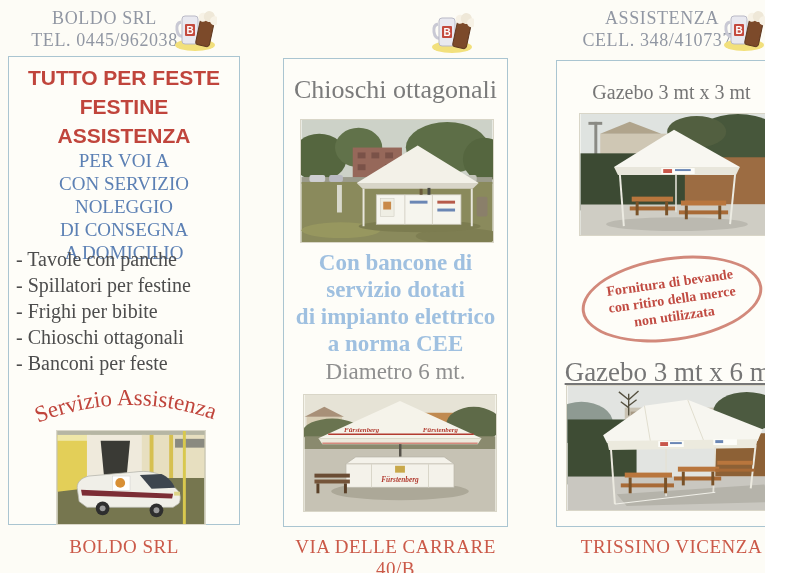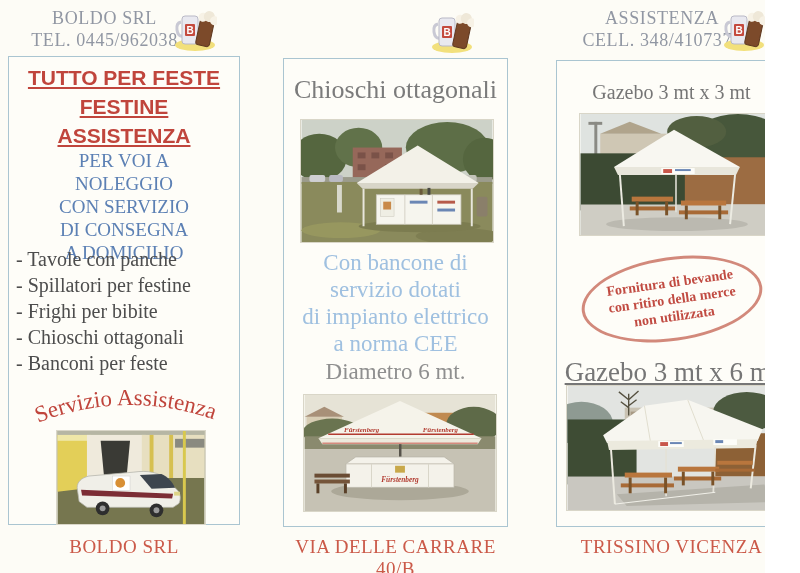--- a/index.html
+++ b/index.html
@@ -16,32 +16,32 @@
   .logo { position:absolute; }
   
   .panel { position:absolute; border:1px solid #aac5d1; background:#fefdf8; }
   .panel-left   { left:8px;   top:56px; width:232px; height:469px; }
   .panel-middle { left:283px; top:58px; width:225px; height:469px; }
   .panel-right  { left:556px; top:60px; width:231px; height:467px; }
   .abs { position:absolute; }
   
   .headline { top:6px; left:0; right:0; text-align:center;
     font-family:"Liberation Sans", sans-serif; font-weight:bold;
-    font-size:21px; line-height:29px; color:#c0453c;text-decoration:underline; }
+    font-size:21px; line-height:29px; color:#c0453c; }
   .subhead { top:92px; left:0; right:0; text-align:center;
     font-weight:normal; font-size:19px; line-height:23px; color:#5c80b4; }
   .rental-list { top:189px; left:7px; right:2px;
     font-size:20px; line-height:26px; color:#4d4d4d; }
   .arc-wrap { top:331px; left:0; width:232px; height:46px; }
   .photo { border:1px solid #d9d6c8; display:block; }
   .photo-van { top:373px; left:47px; }
   
   .m-title { top:16px; left:0; right:0; text-align:center; font-size:26px; color:#7b7b7b; }
   .photo-kiosk-park { top:60px; left:16px; }
-  .m-body { top:190px; left:0; right:0; text-align:center; font-size:23px; line-height:27px; color:#9fc0e0; }
+  .m-body { top:190px; left:0; right:0; text-align:center; font-size:23px; line-height:27px; color:#9fc0e0;font-weight:bold; }
   .m-note { top:300px; left:0; right:0; text-align:center; font-size:23px; color:#8f8f8f; }
   .photo-kiosk-oct { top:335px; left:19px; }
   
   .r-title1 { top:20px; left:0; right:0; text-align:center; font-size:20px; color:#767676; }
   .photo-gazebo3 { top:52px; left:22px; }
   .stamp { top:196px; left:24px; width:182px; height:84px;
     border:3px solid #d2897b; border-radius:50%;
     transform:rotate(-8deg);
     display:flex; flex-direction:column; justify-content:center; align-items:center;
     color:#c14b42; font-weight:bold; font-size:14px; line-height:17px; text-align:center; }
@@ -113,22 +113,22 @@
   <div class="panel panel-left">
 
     <div class="abs headline">
       <div>TUTTO PER FESTE</div>
       <div>FESTINE</div>
       <div>ASSISTENZA</div>
     </div>
 
     <div class="abs subhead">
       <div>PER VOI A</div>
+      <div>CON SERVIZIO</div>
       <div>NOLEGGIO</div>
-      <div>CON SERVIZIO</div>
       <div>DI CONSEGNA</div>
       <div>A DOMICILIO</div>
     </div>
 
     <div class="abs rental-list">
       <div>- Tavole con panche</div>
       <div>- Spillatori per festine</div>
       <div>- Frighi per bibite</div>
       <div>- Chioschi ottagonali</div>
       <div>- Banconi per feste</div>

